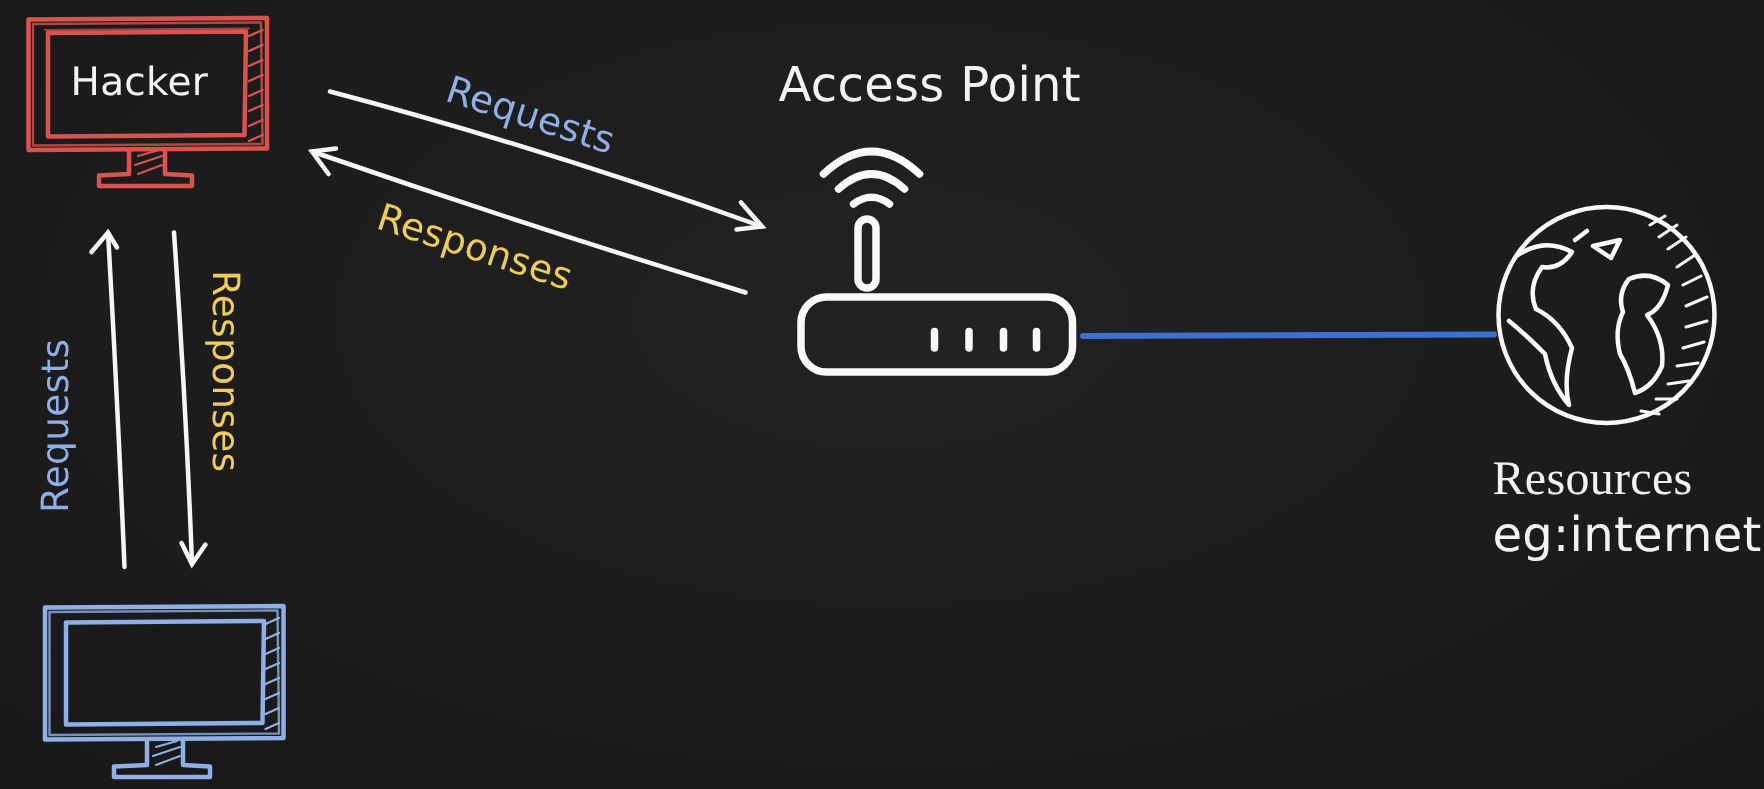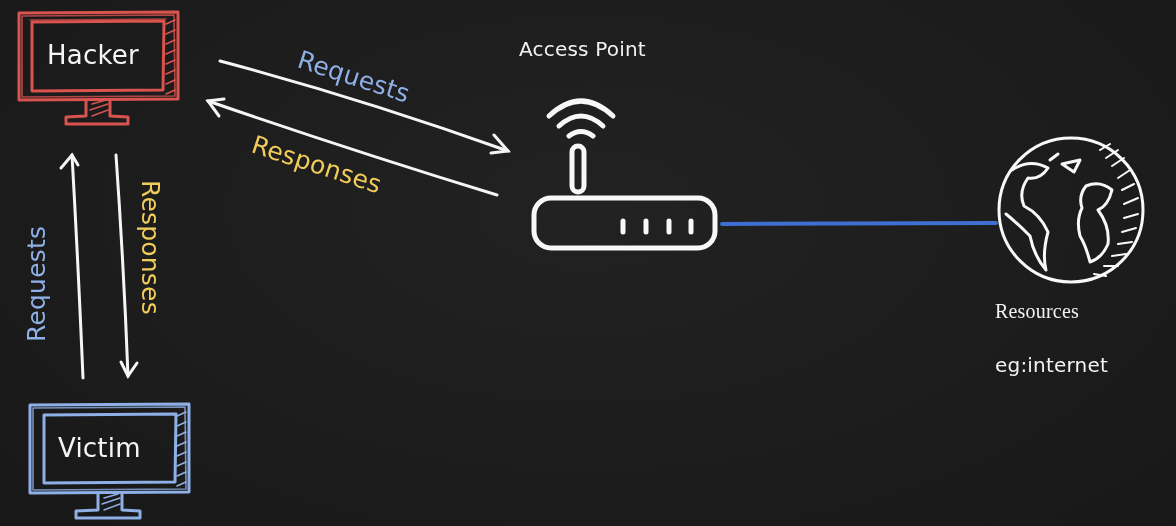--- a/index.html
+++ b/index.html
@@ -28,21 +28,21 @@
       white-space: nowrap;
       font-family: "DejaVu Sans", sans-serif;
       letter-spacing: 0.2px;
     }
     .monitor-label {
       color: #f4f4f4;
       font-size: 26px;
     }
     .white-label {
       color: #f2f2f2;
-      font-size: 20px;
+      font-size: 32px;
     }
     .req { color: #8fb0e6; font-size: 25px; }
     .resp { color: #f0cc5a; font-size: 25px; }
   </style>
 </head>
 <body>
 
 <div class="canvas">
 
   <svg class="overlay" viewBox="0 0 1176 526">
@@ -109,26 +109,25 @@
       <path d="M1062 164 L1080 160 L1074 172 Z"></path>
       <path d="M1086 186 Q 1100 180 1112 190 Q 1108 206 1098 210 Q 1110 226 1108 244 Q 1102 258 1090 262 Q 1086 246 1080 236 Q 1076 220 1082 208 Q 1078 196 1086 186 Z"></path>
       <path d="M1050 160 L1058 154"></path>
 
       <path d="M1100 150 L1110 144 M1106 158 L1118 150 M1112 166 L1124 158 M1118 178 L1130 170 M1122 190 L1134 184 M1124 204 L1138 198 M1124 218 L1138 214 M1122 232 L1136 228 M1118 244 L1132 242 M1112 256 L1126 254 M1104 266 L1118 266 M1094 274 L1106 276" stroke-width="2"></path>
     </g>
   </svg>
 
   <div class="label monitor-label" style="left:47px; top:40px;">Hacker</div>
 
-  <div class="label monitor-label" style="left:58px; top:433px;">Victim</div>
 
   <div class="label white-label" style="left:519px; top:37px;">Access Point</div>
 
   <div class="label white-label" style="left:995px; top:300px;font-family:Liberation Serif, serif;">Resources</div>
-  <div class="label white-label" style="left:995px; top:353px;">eg:internet</div>
+  <div class="label white-label" style="left:995px; top:337px;">eg:internet</div>
 
   <div class="label req" style="left:303px; top:45px; transform: rotate(18deg); transform-origin: left top;">Requests</div>
 
   <div class="label resp" style="left:257px; top:130px; transform: rotate(18deg); transform-origin: left top;">Responses</div>
 
   <div class="label req" style="left:22px; top:342px; transform: rotate(-90deg); transform-origin: left top;">Requests</div>
 
   <div class="label resp" style="left:165px; top:180px; transform: rotate(90deg); transform-origin: left top;">Responses</div>
 
 </div>

